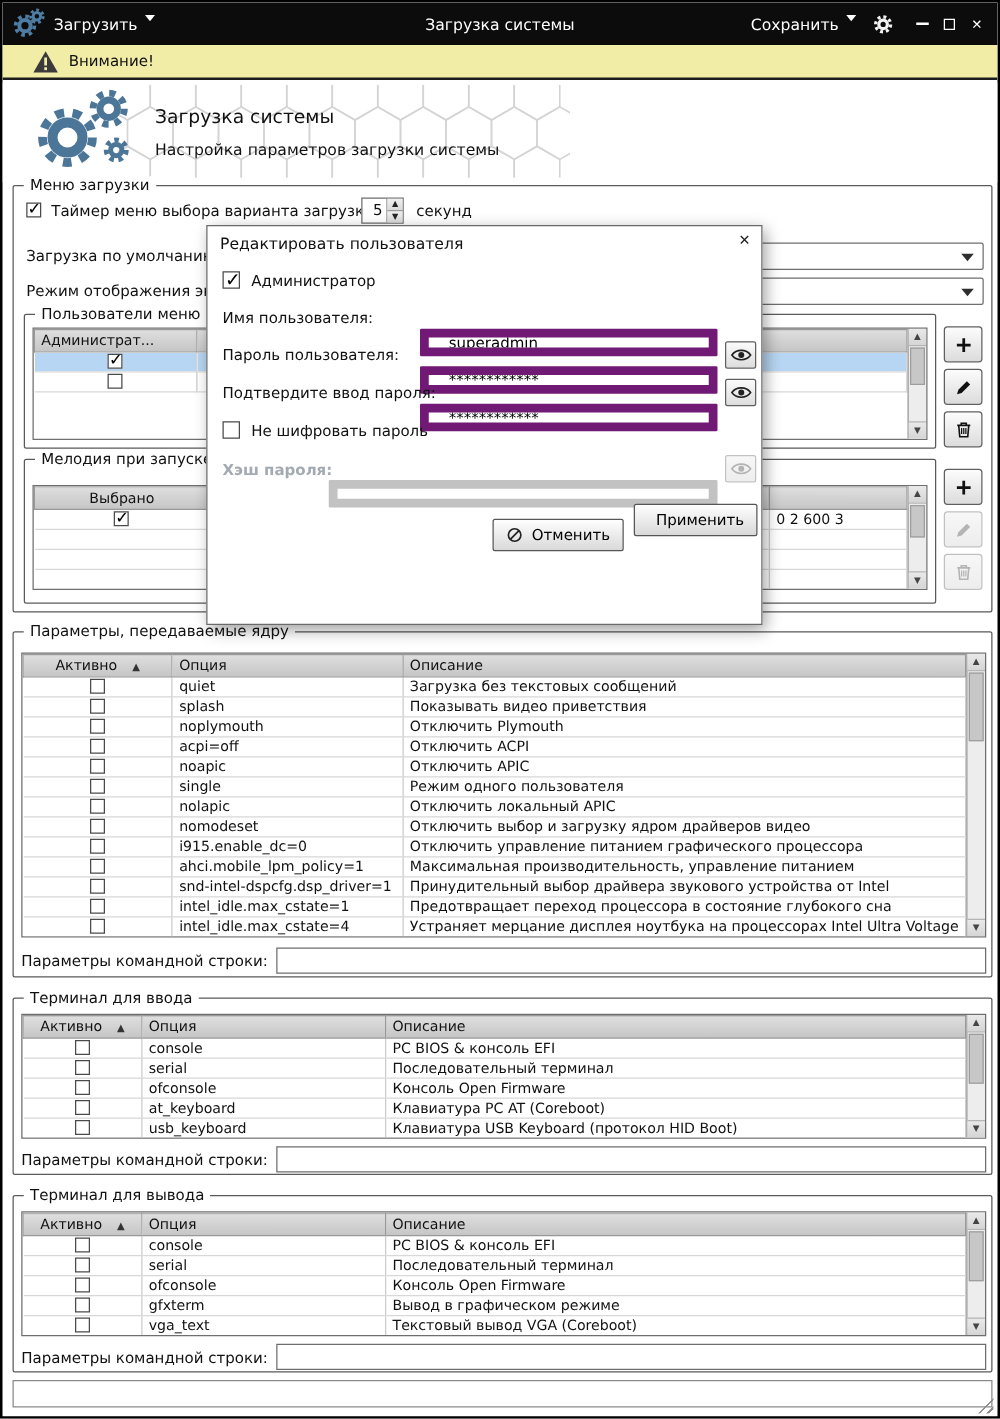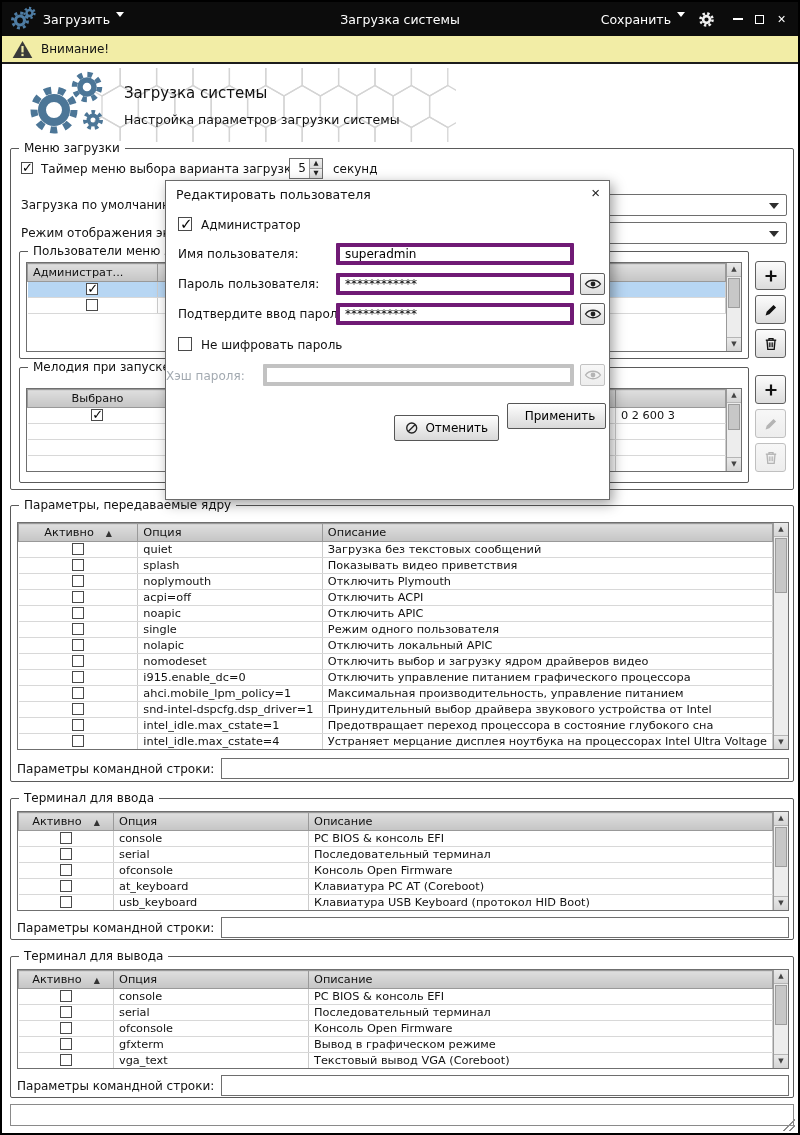--- a/index.html
+++ b/index.html
@@ -14,21 +14,21 @@
   .tb-right{margin-left:auto;display:flex;align-items:center;gap:13px;margin-right:10px;z-index:2;}
   .menu-btn{display:flex;gap:6px;background:none;border:none;color:#fff;font:12.5px "DejaVu Sans",sans-serif;}
   .caret{width:0;height:0;border-left:4px solid transparent;border-right:4px solid transparent;border-top:5px solid #fff;}
   .win-controls{display:flex;align-items:center;gap:9px;margin-left:3px;}
   .wc{display:flex;align-items:center;justify-content:center;width:13px;height:13px;color:#fff;background:none;border:none;}
   .wc-min{width:10px;height:2px;background:#fff;display:block;}
   .wc-max{width:9px;height:9px;border:1px solid #fff;display:block;}
   .wc-close{font-size:14px;line-height:13px;color:#fff;}
 
   
-  .warnbar{position:absolute;top:34px;left:0;right:0;height:28px;background:#f2eda6;border-bottom:2px solid #1c1c1c;display:flex;align-items:center;gap:8px;padding-left:10px;}
+  .warnbar{position:absolute;top:34px;left:0;right:0;height:28px;background:#f2eda6;border-bottom:2px solid #1c1c1c;display:flex;align-items:center;gap:8px;padding-left:24px;}
 
   
   .apphdr{position:absolute;top:64px;left:0;right:0;height:80px;background:#fff;}
   #hex-pattern{position:absolute;left:92px;top:2px;}
   #hex-pattern polygon{fill:none;stroke:#d4d4d4;stroke-width:1.3;}
   .app-logo{position:absolute;left:18px;top:4px;}
   .apph-title{position:absolute;left:122px;top:18px;font-size:15px;}
   .apph-sub{position:absolute;left:122px;top:46px;font-size:12.5px;}
 
   
@@ -65,21 +65,21 @@
   .sb-btn{height:14px;font-size:7px;line-height:13px;text-align:center;color:#444;background:linear-gradient(#e9e9e9,#d5d5d5);border-bottom:1px solid #b5b5b5;}
   .sb-btn:last-child{border-bottom:none;border-top:1px solid #b5b5b5;}
   .sb-track{flex:1;position:relative;}
   .sb-thumb{position:absolute;left:1px;right:1px;top:1px;background:#c7c7c7;border:1px solid #9d9d9d;}
 
   
   .sqbtn{position:absolute;width:31px;height:29px;border:1px solid #5f5f5f;border-radius:3px;background:linear-gradient(#fcfcfc,#dcdcdc);display:flex;align-items:center;justify-content:center;padding:0;}
   .sqbtn.disabled{border-color:#c0c0c0;background:linear-gradient(#f7f7f7,#ededed);}
 
   
-  .txt{position:absolute;border:4px solid #701a75;border-radius:1px;background:#fff;font:12px "DejaVu Sans",sans-serif;padding:0 5px;}
+  .txt{position:absolute;border:7px solid #701a75;border-radius:1px;background:#fff;font:12px "DejaVu Sans",sans-serif;padding:0 16px;margin-top:20px;}
   .txt.disabled{border-color:#c2c2c2;}
   .cmdinput{position:absolute;height:21px;border:1px solid #6e6e6e;background:#fff;font:12px "DejaVu Sans",sans-serif;padding:0 4px;}
   .graylbl{color:#a3aab1;}
 
   
   .dialog{position:absolute;left:163px;top:178px;width:445px;height:320px;background:#fff;border:1px solid #6a6a6a;box-shadow:3px 4px 12px rgba(0,0,0,.38);z-index:20;}
   .dlg-title{position:absolute;left:10px;top:6px;font-size:12.5px;}
   .dlg-close{position:absolute;right:9px;top:4px;font-size:15px;line-height:16px;background:none;border:none;color:#222;}
   .dlg-btn{position:absolute;height:26px;border:1px solid #565656;border-radius:2px;background:linear-gradient(#fefefe,#d9d9d9);display:flex;align-items:center;justify-content:center;gap:7px;font:12px "DejaVu Sans",sans-serif;padding:0 10px;}
   .eyebtn{position:absolute;width:25px;height:22px;border:1px solid #5f5f5f;border-radius:2px;background:linear-gradient(#fbfbfb,#ddd);display:flex;align-items:center;justify-content:center;padding:0;}
@@ -602,21 +602,21 @@
     <button class="eyebtn" style="left:414px;top:122px;">
       <svg width="18" height="14" viewBox="0 0 18 14">
         <path d="M1.5 7C5 2 13 2 16.5 7 13 12 5 12 1.5 7z" fill="none" stroke="#222" stroke-width="1.3"></path>
         <circle cx="9" cy="7" r="2.4" fill="#222"></circle>
       </svg>
     </button>
 
     <span class="cb cbL" style="position:absolute;left:12px;top:156px;"></span>
     <span class="lbl" style="left:35px;top:157px;">Не шифровать пароль</span>
 
-    <span class="lbl graylbl" style="left:0;top:188px;">Хэш пароля:</span>
+    <span class="lbl graylbl" style="left:12px;top:188px;font-weight:bold;">Хэш пароля:</span>
     <input class="txt disabled" style="left: 97px; top: 183px; width: 311px; height: 22px;" disabled="" value="">
     <button class="eyebtn disabled" style="left:414px;top:183px;">
       <svg width="18" height="14" viewBox="0 0 18 14">
         <path d="M1.5 7C5 2 13 2 16.5 7 13 12 5 12 1.5 7z" fill="none" stroke="#b4b4b4" stroke-width="1.3"></path>
         <circle cx="9" cy="7" r="2.4" fill="#b4b4b4"></circle>
       </svg>
     </button>
 
     <button class="dlg-btn" style="left:228px;top:234px;width:105px;">
       <svg width="14" height="14" viewBox="0 0 14 14">

